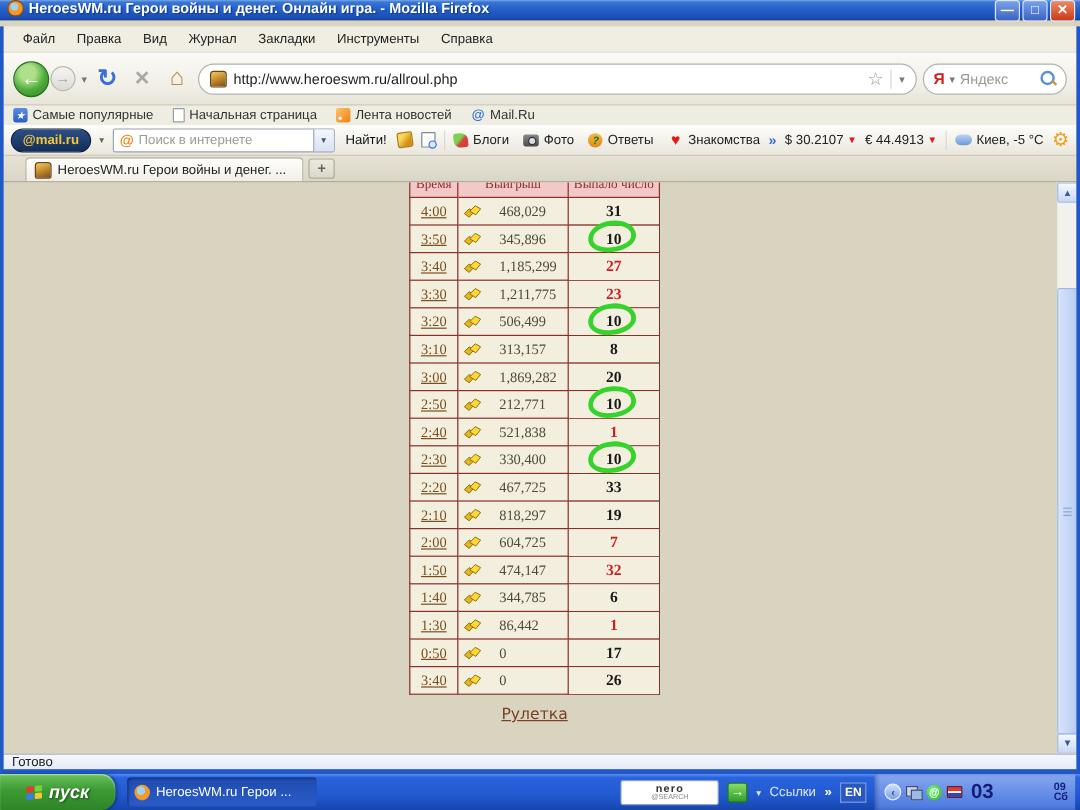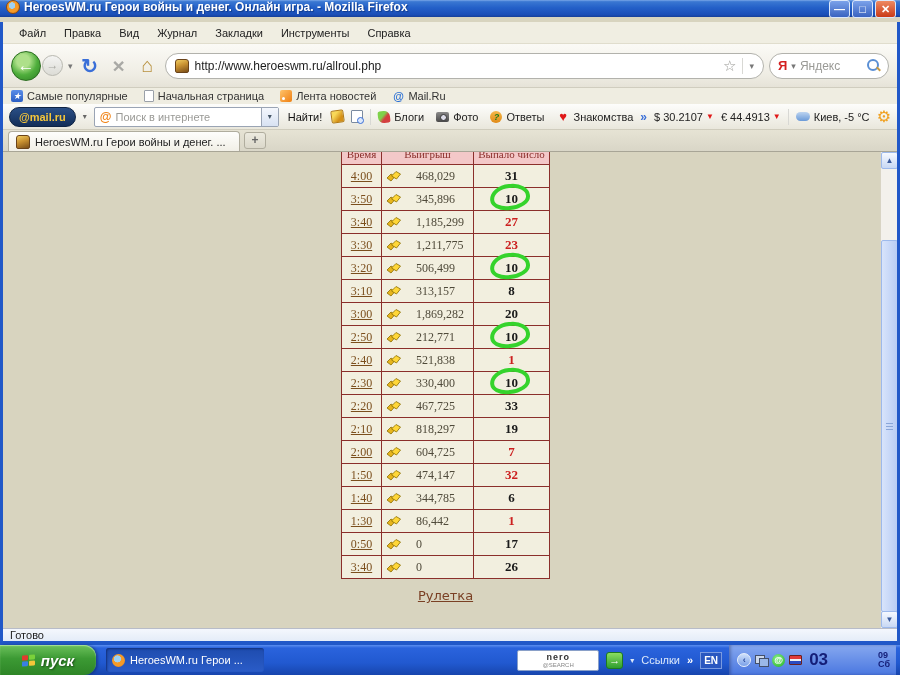--- a/index.html
+++ b/index.html
@@ -106,21 +106,21 @@
   .chev { color:#3a6fd8; font-weight:bold; font-size:12px; }
   .rate { display:flex; align-items:center; gap:3px; white-space:nowrap; }
   .down-tri { color:#e01818; font-size:8px; }
   .weather { display:flex; align-items:center; gap:4px; white-space:nowrap; }
   .icon-cloud { width:14px; height:9px; border-radius:6px; background:linear-gradient(180deg,#bcd4f0,#6a9ad8); }
   .gear-icon { color:#f0a020; font-size:16px; margin-left:auto; }
 
   
   .tabbar { position:absolute; left:3px; top:130px; width:894px; height:22px;
     background:linear-gradient(180deg,#e6e3d4,#d9d6c7); border-bottom:1px solid #a8a596;
-    display:flex; align-items:flex-end; padding-left:5px; gap:4px; }
+    display:flex; align-items:flex-end; padding-left:18px; gap:4px; }
   .tab { height:20px; width:232px; background:linear-gradient(180deg,#fefefc,#f1efe6);
     border:1px solid #b0ad9e; border-bottom:none; border-radius:4px 4px 0 0;
     display:flex; align-items:center; gap:5px; padding:0 7px; }
   .tab-label { font-size:11px; color:#222; white-space:nowrap; overflow:hidden; }
   .newtab-btn { height:17px; width:22px; margin-bottom:2px; background:linear-gradient(180deg,#eceadf,#dbd8ca);
     border:1px solid #b0ad9e; border-radius:3px; color:#666; font-size:12px; font-weight:bold;
     text-align:center; line-height:15px; }
 
   
   .content { position:absolute; left:3px; top:152px; width:894px; height:476px;

